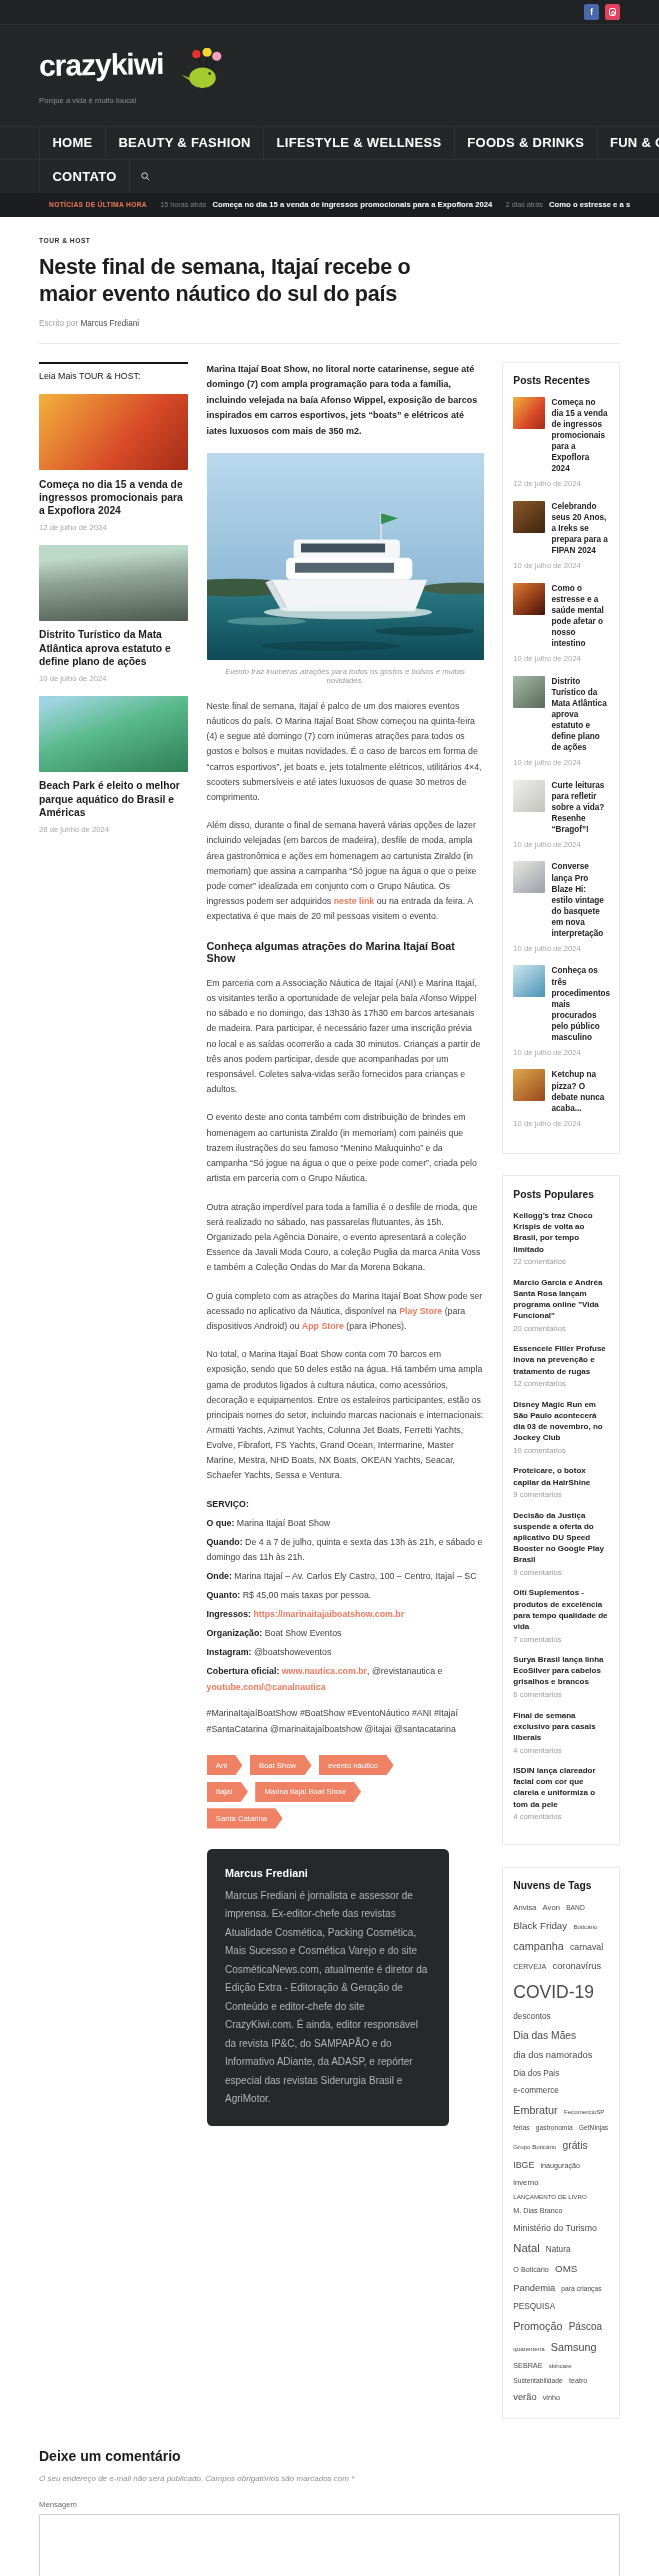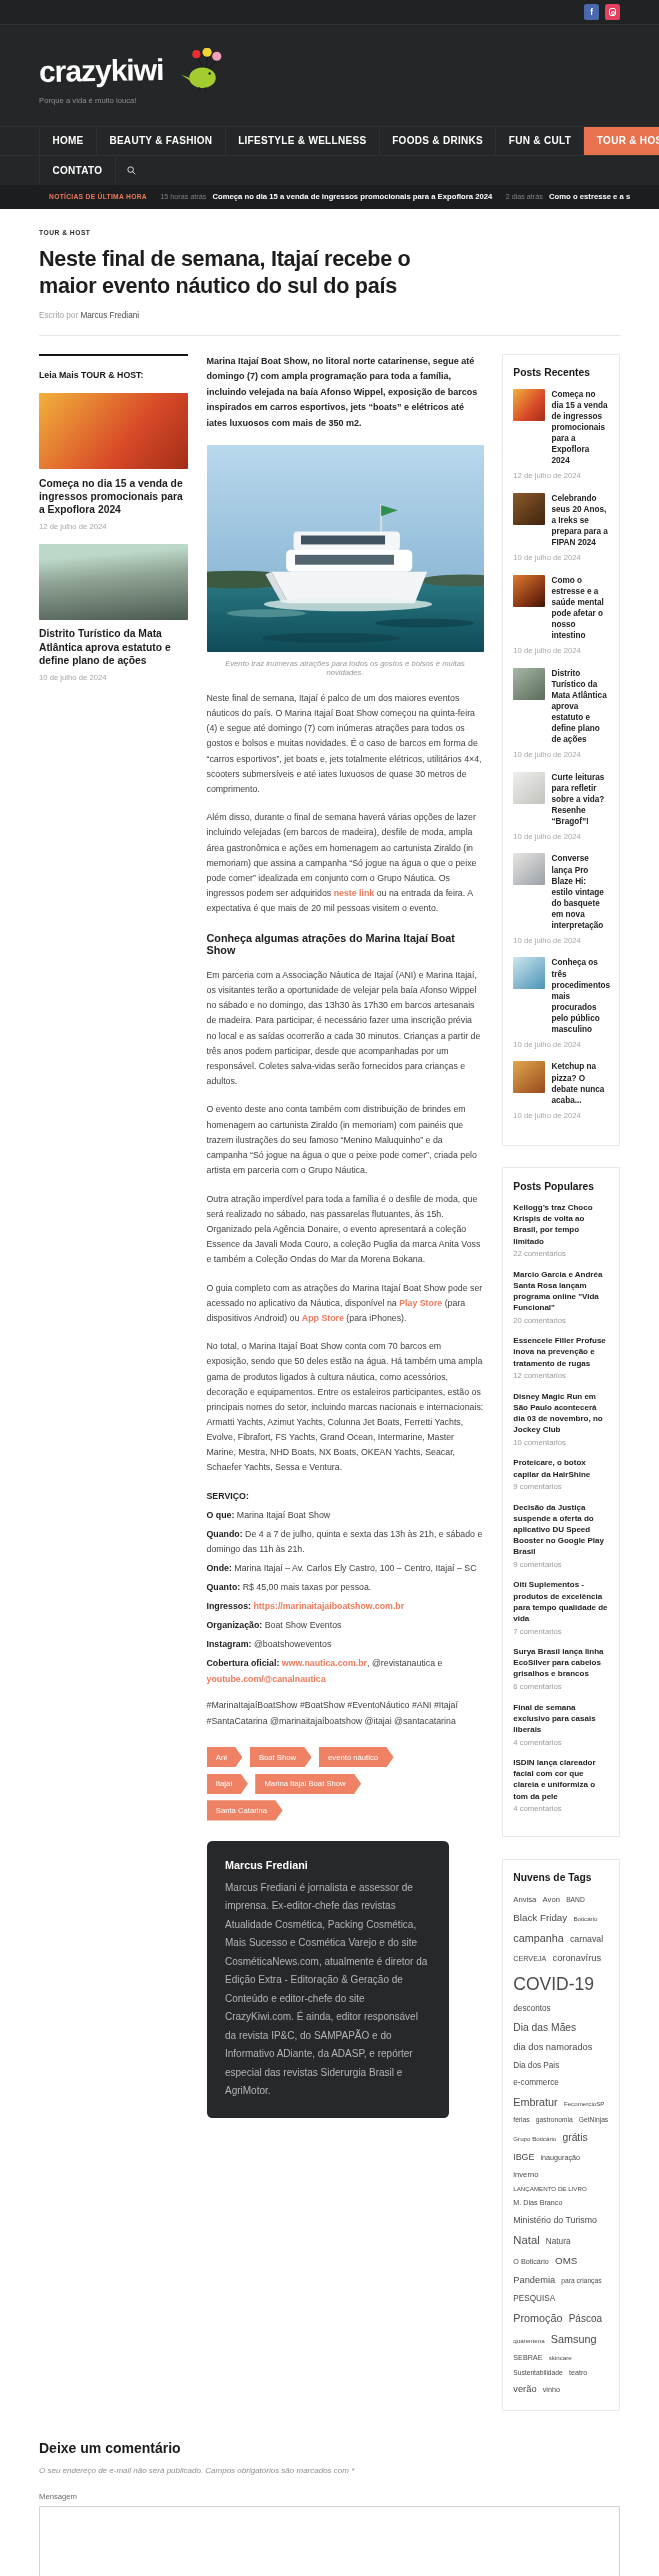--- a/index.html
+++ b/index.html
@@ -11,28 +11,28 @@
   .topbar { background:#202224; height:25px; display:flex; align-items:center; justify-content:flex-end; border-bottom:0.5px solid #303234; }
   .topbar .container { display:flex; justify-content:flex-end; gap:5.2px; }
   .soc { width:15.5px; height:15.5px; border-radius:2.6px; display:flex; align-items:center; justify-content:center; color:#fff; font-size:8.2px; font-weight:bold; cursor:pointer; }
   .soc.fb { background:#4a69ad; }
   .soc.ig { background:#e4405f; }
   .ig-glyph { width:7.2px; height:7.2px; border:1px solid #fff; border-radius:2.1px; position:relative; }
   .ig-glyph::after { content:""; position:absolute; left:1.5px; top:1.5px; width:2.1px; height:2.1px; border:1px solid #fff; border-radius:50%; }
 
   
   .site-header { background:#242628; padding:23px 0 20.6px; }
-  .logo-row { display:flex; align-items:center; gap:16px; }
+  .logo-row { display:flex; align-items:flex-start; gap:16px; }
   .logo-text { color:#fff; font-size:30px; font-weight:800; letter-spacing:-1px; transform:rotate(-1deg); }
   .tagline { color:#8d9094; font-size:7.7px; margin-top:3px; }
 
   
   .navbar { background:#242628; border-top:0.5px solid #2f3133; }
   .nav-row { display:flex; align-items:stretch; }
-  .nav-item { color:#fff; font-size:10px; font-weight:700; letter-spacing:0.3px; padding:8.8px 12.4px; border-right:0.5px solid #2f3133; cursor:pointer; white-space:nowrap; }
+  .nav-item { color:#fff; font-size:13px; font-weight:700; letter-spacing:0.3px; padding:8.8px 12.4px; border-right:0.5px solid #2f3133; cursor:pointer; white-space:nowrap; }
   .nav-item:first-child { border-left:0.5px solid #2f3133; }
   .nav-item.active { background:#e8724e; }
   .nav-search { display:flex; align-items:center; padding:0 11.3px; cursor:pointer; }
   .nav-row2 { border-top:0.5px solid #2f3133; }
 
   
   .ticker { background:#1b1d1f; height:24px; overflow:hidden;padding-left:20px; }
   .ticker .container { display:flex; align-items:center; height:24px; gap:13.4px; white-space:nowrap; overflow:hidden; }
   .ticker-label { color:#ed7a5c; font-size:6.7px; font-weight:800; letter-spacing:0.3px; flex:0 0 auto; }
   .ticker-item { display:flex; gap:6.2px; align-items:center; flex:0 0 auto; }
@@ -44,21 +44,21 @@
   .category { font-size:6.7px; font-weight:800; letter-spacing:0.5px; color:#2b2b2b; cursor:pointer; }
   .post-title { font-size:21.6px; line-height:1.28; font-weight:800; color:#1d1d1d; max-width:412px; margin-top:7.2px; letter-spacing:-0.3px; }
   .byline { margin-top:11.3px; font-size:8.2px; color:#a3a3a3; }
   .byline b { color:#4a4a4a; font-weight:400; }
   .head-divider { border:none; border-top:0.5px solid #e7e7e7; margin:14.4px 0 18.5px; }
 
   
   .article-grid { display:grid; grid-template-columns:149px 1fr 118px; gap:20.6px 18.5px; align-items:start; }
 
   
-  .leia h3 { font-size:8.8px; font-weight:700; color:#161616; border-top:2.1px solid #141414; padding-top:14px; }
+  .leia h3 { font-size:8.8px; font-weight:400; color:#161616; border-top:2.1px solid #141414; padding-top:7px; }
   .leia-item { margin-top:13.4px; cursor:pointer; }
   .leia-thumb { width:100%; height:76px; border-radius:1px; }
   .leia-title { font-size:10.3px; font-weight:800; color:#1d1d1d; line-height:1.3; margin-top:7.2px; }
   .leia-date { font-size:7.7px; color:#a6a6a6; margin-top:5.2px; }
 
   
   .post-body p { font-size:8.8px; line-height:1.72; margin-bottom:13.4px; color:#3f3f3f; }
   .post-body .intro { font-weight:800; color:#242424; font-size:9px; }
   .post-body a.inline-link { color:#ed7a5c; font-weight:700; }
   .post-figure svg { display:block; width:100%; height:auto; border-radius:1px; }
@@ -205,20 +205,25 @@
 
         <div class="leia-item">
             <div class="leia-thumb" style="background: linear-gradient(130deg, rgb(242, 177, 60), rgb(216, 74, 40) 60%, rgb(163, 45, 24));"></div>
             <div class="leia-title">Começa no dia 15 a venda de ingressos promocionais para a Expoflora 2024</div>
             <div class="leia-date">12 de julho de 2024</div>
           </div>
             <div class="leia-item">
             <div class="leia-thumb" style="background: linear-gradient(175deg, rgb(188, 216, 200) 18%, rgb(143, 163, 148) 45%, rgb(76, 90, 80));"></div>
             <div class="leia-title">Distrito Turístico da Mata Atlântica aprova estatuto e define plano de ações</div>
             <div class="leia-date">10 de julho de 2024</div>
+          </div>
+            <div class="leia-item">
+            <div class="leia-thumb" style="background: linear-gradient(160deg, rgb(159, 212, 224) 8%, rgb(88, 185, 138) 45%, rgb(46, 127, 85));"></div>
+            <div class="leia-title">Beach Park é eleito o melhor parque aquático do Brasil e Américas</div>
+            <div class="leia-date">28 de junho de 2024</div>
           </div>
           </div>
       </div>
     </aside>
 
     <main class="post-body">
       <p class="intro">Marina Itajaí Boat Show, no litoral norte catarinense, segue até domingo (7) com ampla programação para toda a família, incluindo velejada na baía Afonso Wippel, exposição de barcos inspirados em carros esportivos, jets “boats” e elétricos até iates luxuosos com mais de 350 m2.</p>
 
       <figure class="post-figure">
         <svg viewBox="0 0 560 420">

